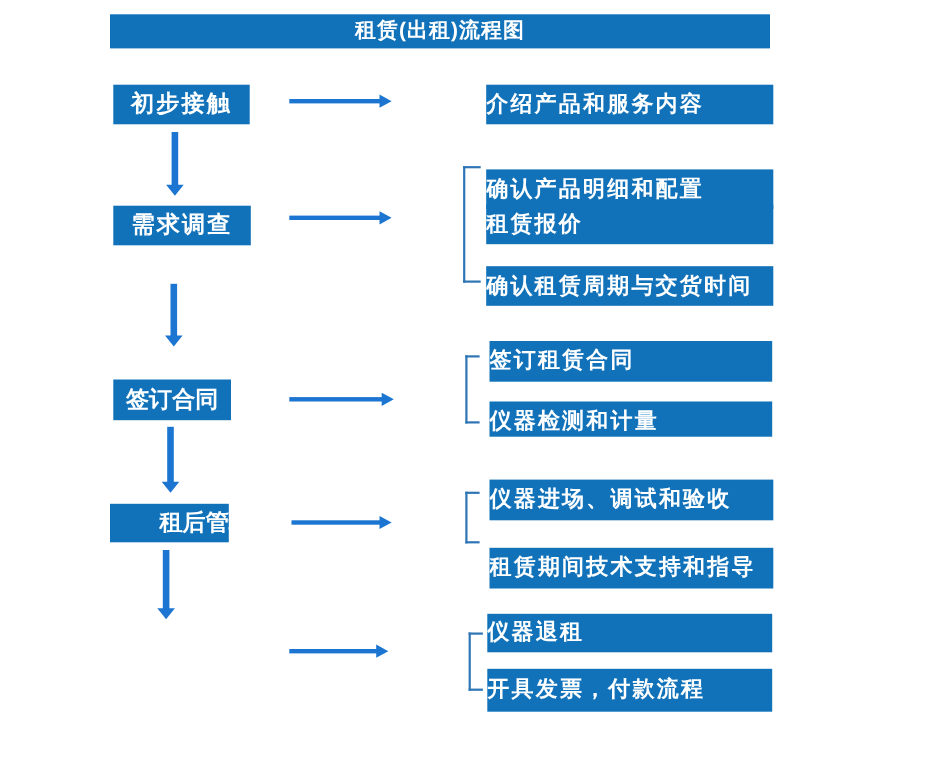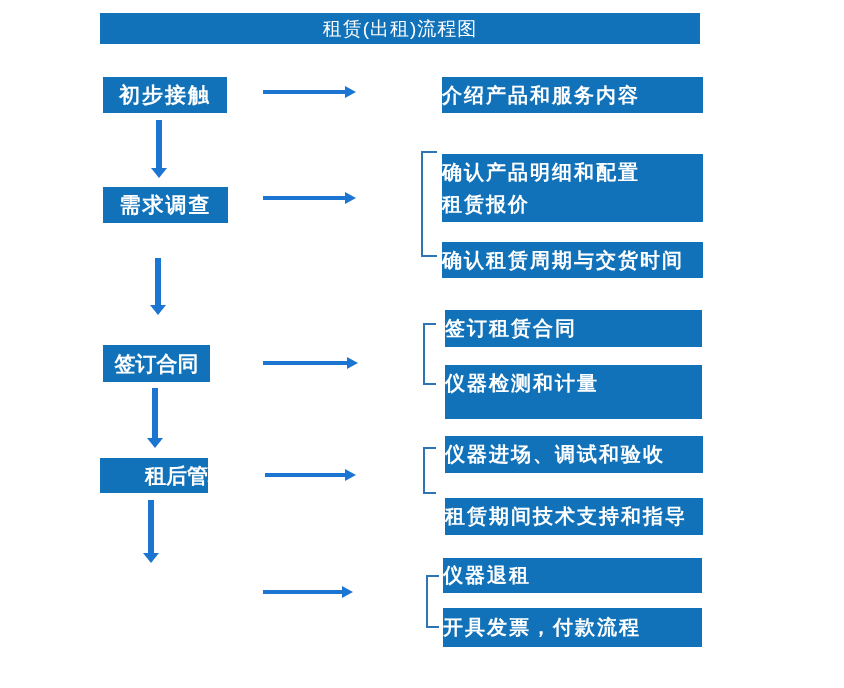--- a/index.html
+++ b/index.html
@@ -12,21 +12,21 @@
   *{margin:0;padding:0;box-sizing:border-box;}
   html,body{background:var(--background);}
   body{
     font-family:"Liberation Sans","DejaVu Sans",sans-serif;
     width:844px;height:688px;overflow:hidden;
   }
   .canvas{position:relative;width:844px;height:688px;background:var(--background);}
   .title-bar{
     position:absolute;left:100px;top:13px;width:600px;height:31px;
     background:var(--box-fill);color:var(--text);
-    font-size:19px;font-weight:normal;text-align:center;line-height:31px;
+    font-size:19px;font-weight:bold;text-align:center;line-height:31px;
     letter-spacing:1px;
   }
   .stage{
     position:absolute;background:var(--box-fill);color:var(--text);
     font-size:21px;font-weight:bold;text-align:center;
     letter-spacing:2px;white-space:nowrap;overflow:hidden;
   }
   .detail{
     position:absolute;background:var(--box-fill);color:var(--text);
     font-size:20px;font-weight:bold;text-align:left;
@@ -73,21 +73,21 @@
   <div class="stage" style="left:103px;top:345px;width:107px;height:37px;line-height:37px;letter-spacing:0;">签订合同</div>
   <div class="stage" style="left:100px;top:458px;width:108px;height:35px;line-height:35px;letter-spacing:0;padding-left:45px;">租后管理</div>
 
   <div class="detail" style="left:442px;top:77px;width:261px;height:36px;line-height:36px;">介绍产品和服务内容</div>
 
   <div class="detail" style="left:442px;top:133px;width:261px;height:36px;line-height:36px;margin-top:21px;">确认产品明细和配置</div>
   <div class="detail" style="left:442px;top:242px;width:261px;height:36px;line-height:36px;">确认租赁周期与交货时间</div>
   <div class="detail" style="left:442px;top:186px;width:261px;height:36px;line-height:36px;">租赁报价</div>
 
   <div class="detail" style="left:445px;top:310px;width:257px;height:37px;line-height:37px;">签订租赁合同</div>
-  <div class="detail" style="left:445px;top:365px;width:257px;height:54px;line-height:36px;">仪器检测和计量</div>
+  <div class="detail" style="left:445px;top:365px;width:257px;height:32px;line-height:36px;">仪器检测和计量</div>
 
   <div class="detail" style="left:445px;top:420px;width:258px;height:37px;line-height:37px;margin-top:16px;">仪器进场、调试和验收</div>
   <div class="detail" style="left:445px;top:498px;width:258px;height:37px;line-height:37px;">租赁期间技术支持和指导</div>
 
   <div class="detail" style="left:443px;top:558px;width:259px;height:35px;line-height:35px;">仪器退租</div>
   <div class="detail" style="left:443px;top:608px;width:259px;height:39px;line-height:39px;">开具发票，付款流程</div>
 
   <div class="harrow" style="left:263px;top:86px;width:93px;">
     <span class="shaft"></span>
       <span class="head"></span>

